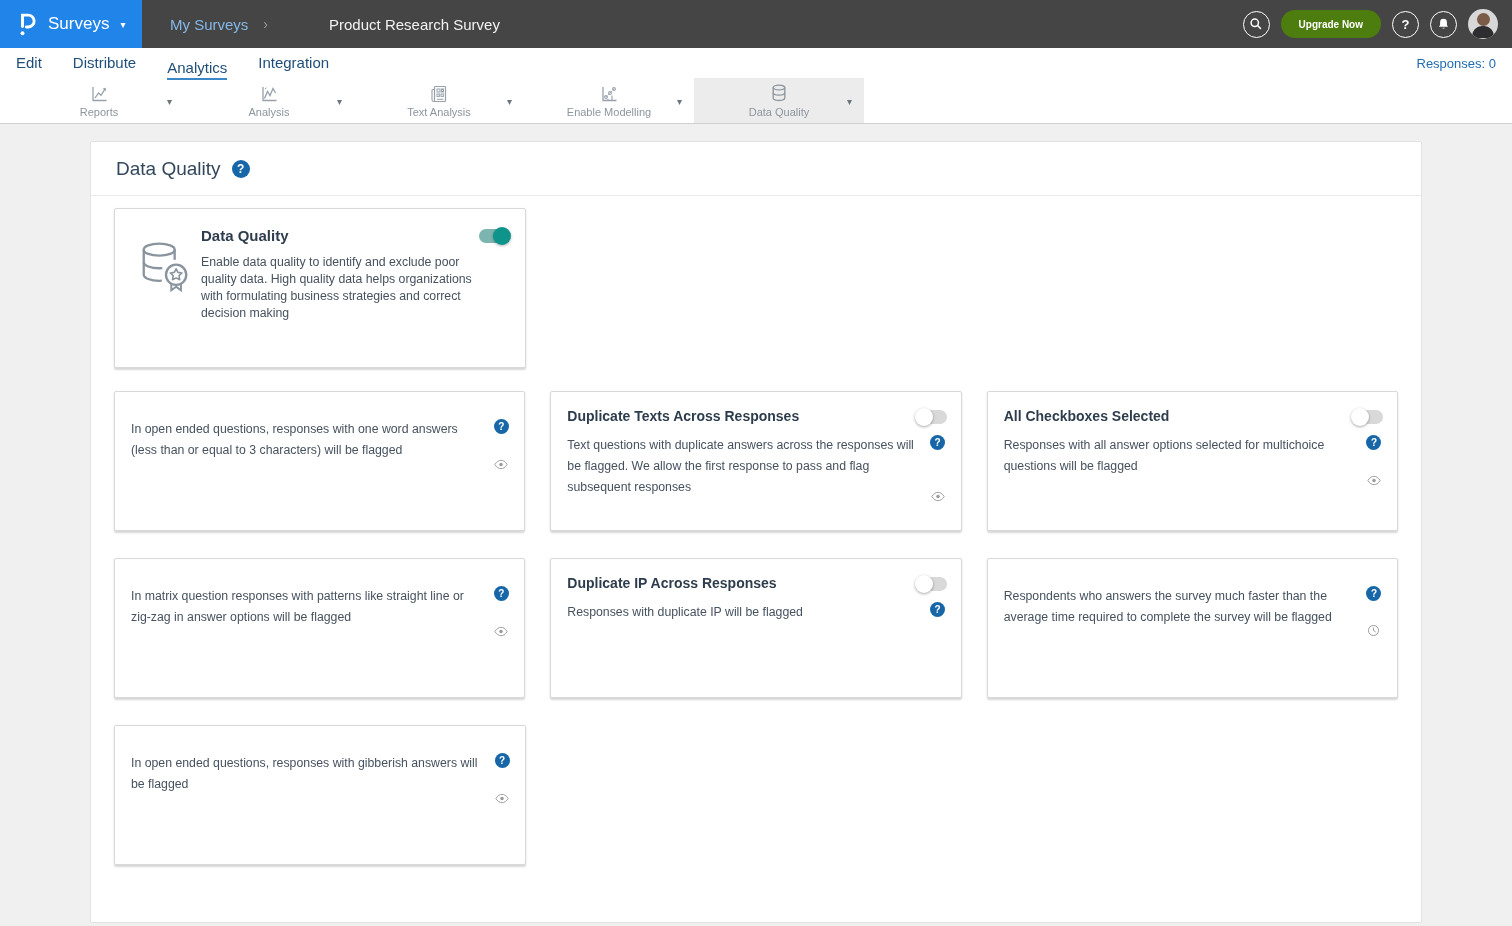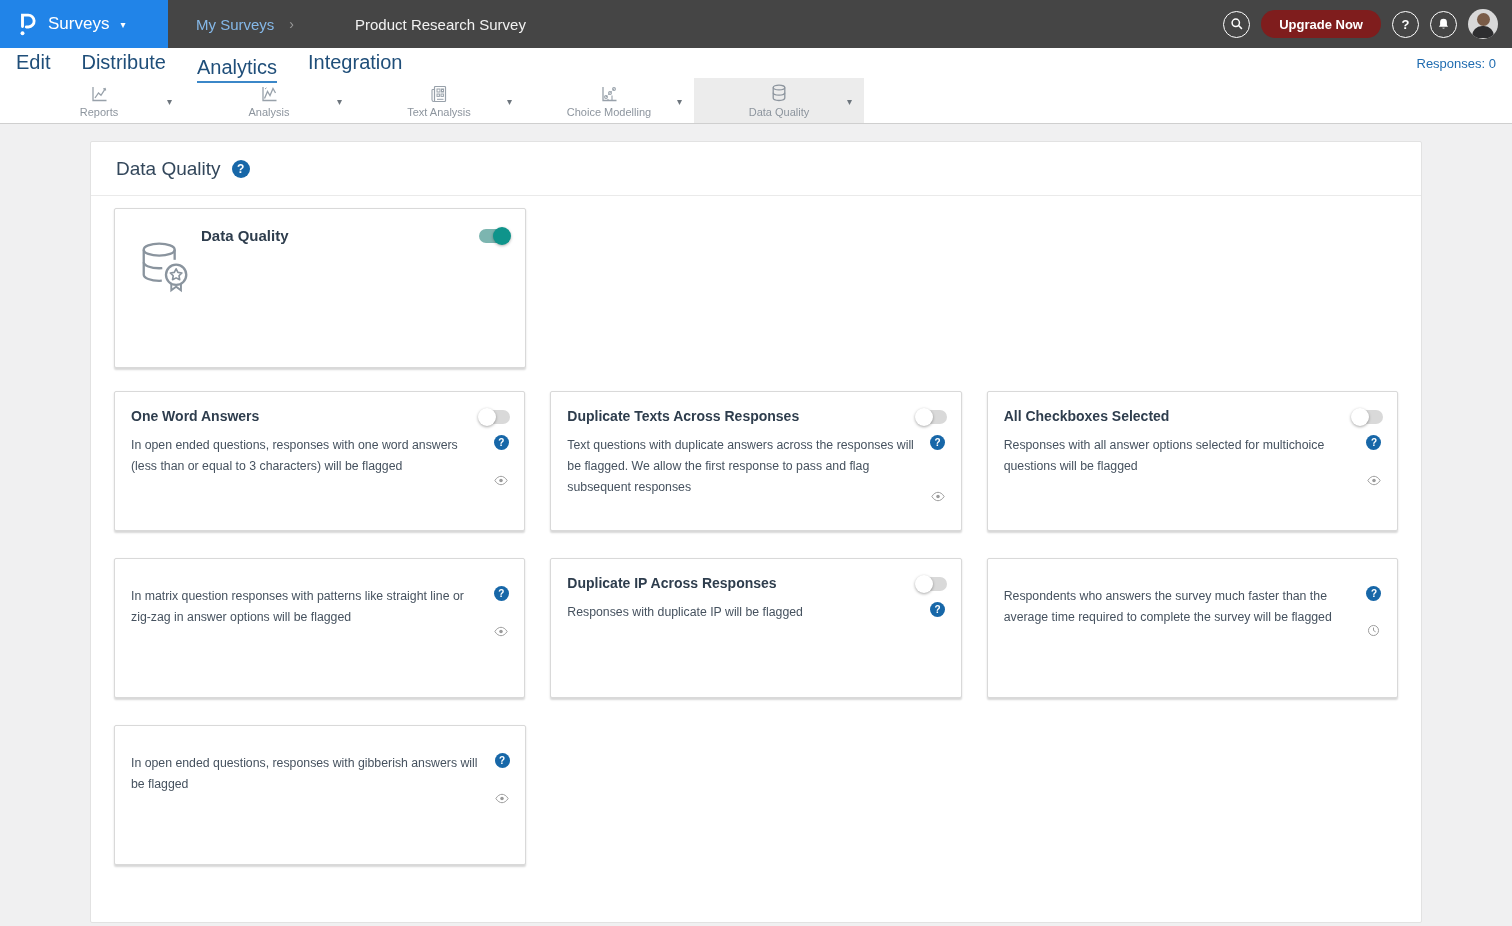--- a/index.html
+++ b/index.html
@@ -1,36 +1,36 @@
 <!DOCTYPE html>
 <html><head>
 <meta charset="utf-8">
 <style>
   * { margin:0; padding:0; box-sizing:border-box; }
   html,body { width:1512px; height:926px; font-family:"Liberation Sans", sans-serif; background:#f0f0f1; overflow:hidden; }
 
   
   .topbar { height:48px; background:#454545; display:flex; align-items:center; position:relative; }
-  .brand { width:168px; height:48px; background:#2184e8; display:flex; align-items:center; gap:9px; padding-left:17px; cursor:pointer; }
+  .brand { width:142px; height:48px; background:#2184e8; display:flex; align-items:center; gap:9px; padding-left:17px; cursor:pointer; }
   .brand-name { color:#fff; font-size:17px; }
   .brand-caret { color:#fff; font-size:10px; margin-left:2px; }
   .crumbs { display:flex; align-items:center; margin-left:28px; }
   .crumb-parent { color:#85b8e8; font-size:15px; cursor:pointer; }
   .crumb-sep { color:#9a9a9a; font-size:14px; margin:0 15px; }
   .crumb-current { color:#f2f2f2; font-size:15px;margin-left:46px; }
   .topbar-right { position:absolute; right:14px; display:flex; align-items:center; gap:11px; }
   .circle-btn { width:27px; height:27px; border:1.6px solid #fff; border-radius:50%; display:flex; align-items:center; justify-content:center; color:#fff; font-size:13px; font-weight:bold; cursor:pointer; }
-  .upgrade-btn { height:28px; background:#7f1d1d; border:none; border-radius:14px; color:#fff; font-weight:bold; font-size:13px; padding:0 18px; font-family:inherit; cursor:pointer; }
+  .upgrade-btn { height:28px; background:#4d7c0f; border:none; border-radius:14px; color:#fff; font-weight:bold; font-size:10px; padding:0 18px; font-family:inherit; cursor:pointer; }
   .avatar { width:30px; height:30px; border-radius:50%; background:#d8d8d8; overflow:hidden; position:relative; cursor:pointer; }
   .avatar .head { position:absolute; width:13px; height:13px; border-radius:50%; background:#7a5c48; left:8.5px; top:4px; }
   .avatar .body { position:absolute; width:22px; height:12px; border-radius:10px 10px 0 0; background:#2e2e30; left:4px; top:17px; }
 
   
   .section-nav { height:30px; background:#fff; display:flex; align-items:center; padding:0 16px; position:relative; }
-  .section-nav .nav-item { font-size:20px; color:#1f4e79; margin-right:31px; cursor:pointer; padding-bottom:2px; }
+  .section-nav .nav-item { font-size:15px; color:#1f4e79; margin-right:31px; cursor:pointer; padding-bottom:2px; }
   .section-nav .nav-item.active { border-bottom:2px solid #3b87c8;margin-top:12px; }
   .responses { position:absolute; right:16px; font-size:13px; color:#1e6bb0; }
 
   
   .toolbar { height:46px; background:#fff; border-bottom:1px solid #cfcfcf; display:flex; padding-left:14px; }
   .tool-tab { width:170px; display:flex; flex-direction:column; align-items:center; justify-content:center; gap:2px; position:relative; cursor:pointer; }
   .tool-tab.active { background:#ececec; }
   .tool-tab .tab-label { font-size:11px; color:#8d959e; }
   .tool-tab .tab-caret { position:absolute; right:12px; top:50%; transform:translateY(-50%); color:#6d757d; font-size:10px; }
 
@@ -153,21 +153,21 @@
 
   <div class="tool-tab">
     <svg width="21" height="20" viewBox="0 0 20 20">
       <path d="M3.5 3 V16.5 H17" fill="none" stroke="#98a1aa" stroke-width="1.3"></path>
       <path d="M6.5 13 L10.5 9 L14.5 5" fill="none" stroke="#98a1aa" stroke-width="1" stroke-dasharray="1.6 1.6"></path>
       <circle cx="6.5" cy="13" r="1.4" fill="none" stroke="#98a1aa" stroke-width="1.1"></circle>
       <circle cx="10.5" cy="9" r="1.4" fill="none" stroke="#98a1aa" stroke-width="1.1"></circle>
       <circle cx="14.5" cy="5" r="1.4" fill="none" stroke="#98a1aa" stroke-width="1.1"></circle>
       <path d="M8.5 16.5 V15 M12.5 16.5 V11.5" stroke="#98a1aa" stroke-width="1.1"></path>
     </svg>
-    <span class="tab-label">Choice Modelling</span>
+    <span class="tab-label">Enable Modelling</span>
     <span class="tab-caret">▾</span>
   </div>
 
   <div class="tool-tab active">
     <svg width="20" height="21" viewBox="0 0 20 20">
       <ellipse cx="10" cy="4" rx="5.8" ry="2.4" fill="none" stroke="#8d959e" stroke-width="1.3"></ellipse>
       <path d="M4.2 4 V9.3 c0 1.33 2.6 2.4 5.8 2.4 s5.8 -1.07 5.8 -2.4 V4" fill="none" stroke="#8d959e" stroke-width="1.3"></path>
       <path d="M4.2 9.3 V14.6 c0 1.33 2.6 2.4 5.8 2.4 s5.8 -1.07 5.8 -2.4 V9.3" fill="none" stroke="#8d959e" stroke-width="1.3"></path>
     </svg>
     <span class="tab-label">Data Quality</span>
@@ -198,32 +198,27 @@
             <path d="M41.5 30.8 l1.9 3.7 4.1 0.6 -3 2.9 0.7 4.1 -3.7 -1.9 -3.7 1.9 0.7 -4.1 -3 -2.9 4.1 -0.6 z" fill="none" stroke="#8a949e" stroke-width="1.7" stroke-linejoin="round"></path>
           </svg>
         </div>
         <div class="text-col">
           <div class="card-head">
             <span class="main-title">Data Quality</span>
             <div class="toggle on">
                 <span class="knob"></span>
               </div>
           </div>
+          <p class="main-desc">Enable data quality to identify and exclude poor quality data. High quality data helps organizations with formulating business strategies and correct decision making</p>
         </div>
       </div>
 
       <div class="cards-grid">
 
         <div class="card feature-card">
-          <div class="card-head">
-            <span class="card-title">One Word Answers</span>
-            <div class="toggle">
-                <span class="knob"></span>
-              </div>
-          </div>
           <div class="card-body">
             <p class="card-desc">In open ended questions, responses with one word answers (less than or equal to 3 characters) will be flagged</p>
             <div class="rail">
               <span class="help-dot">
                   <span>?</span>
                 </span>
               <span class="sub-icon">
                 <svg width="14" height="11" viewBox="0 0 16 12">
                     <path d="M1 6 C3 2.6 5.8 1.2 8 1.2 s5 1.4 7 4.8 c-2 3.4 -4.8 4.8 -7 4.8 S3 9.4 1 6 Z" fill="none" stroke="#9a9a9a" stroke-width="1.1"></path>
                     <circle cx="8" cy="6" r="2" fill="#9a9a9a"></circle>

